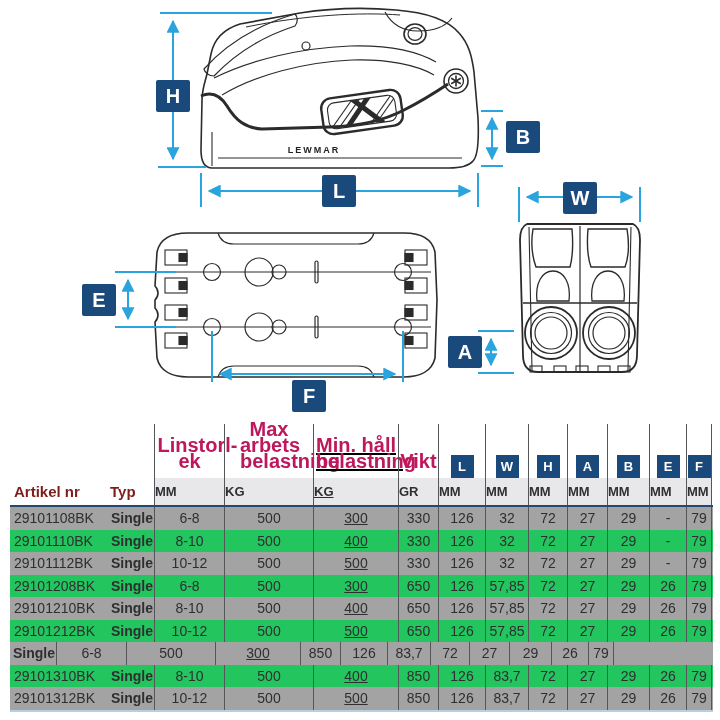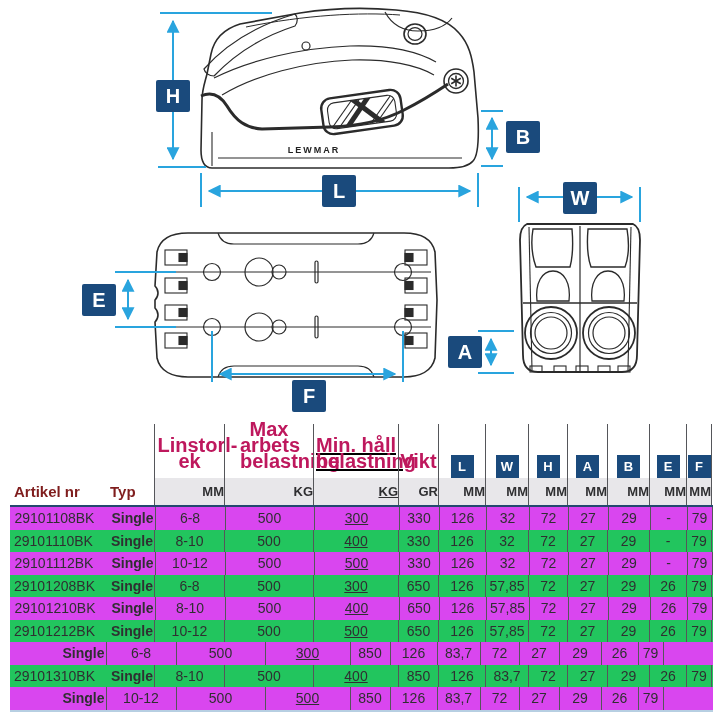--- a/index.html
+++ b/index.html
@@ -19,28 +19,28 @@
   .c11{width:42px;} .c12{width:37px;} .c13{width:26px;}
   .bl{border-left:1px solid #55565a;} .br{border-right:1px solid #55565a;}
   .hrow{height:54px;}
   .hcell{display:flex;align-items:flex-end;justify-content:center;height:54px;}
   .hlabel{color:#be185d;font-weight:700;font-size:20px;line-height:16px;text-align:center;
           padding-bottom:9px;}
   .w-lin{max-width:64px;} .w-max{max-width:58px;} .w-min{max-width:80px;}
   .letter-box{width:23px;height:23px;background:#1a4a7c;color:#fff;font-size:13px;
               line-height:23px;font-weight:700;text-align:center;}
   .urow{height:27px;}
-  .ucell{height:27px;line-height:27px;text-align:right;font-size:13px;font-weight:600;
+  .ucell{height:27px;line-height:27px;text-align:left;font-size:13px;font-weight:600;
          color:#2f2f31;background:#e8e7ea;}
   .ucell.plain{background:#fff;text-align:left;color:#7f1d1d;font-size:15px;font-weight:700;}
   .c1.plain{padding-left:4px;} .c2.plain{padding-left:2px;}
   .sep-line{height:2px;background:#24486e;}
   .bottom-line{height:2px;background:#b7cfe2;}
   .data-row{display:flex;height:22.55px;align-items:center;}
-  .data-row.odd{background:#d946ef;justify-content:center;} .data-row.even{background:#22c55e;}
+  .data-row.odd{background:#a3a3a3;} .data-row.even{background:#22c55e;}
   .data-row .cell{font-size:14px;color:#2f2f31;text-align:center;line-height:22.55px;height:22.55px;}
   .data-row .c1{text-align:left;padding-left:4px;}
   .data-row .c2{text-align:left;padding-left:3px;font-weight:bold;}
 </style>
 </head>
 <body>
 
 <div class="stage">
 
   <div class="drawing">
@@ -365,20 +365,21 @@
           <div class="cell c6 bl">850</div>
           <div class="cell c7 bl">126</div>
           <div class="cell c8 bl">83,7</div>
           <div class="cell c9 bl">72</div>
           <div class="cell c10 bl">27</div>
           <div class="cell c11 bl">29</div>
           <div class="cell c12 bl">26</div>
           <div class="cell c13 bl br">79</div>
         </div>
         <div class="data-row odd">
+          <div class="cell c1">29101312BK</div>
           <div class="cell c2">Single</div>
           <div class="cell c3 bl">10-12</div>
           <div class="cell c4 bl">500</div>
           <div class="cell c5 bl">500</div>
           <div class="cell c6 bl">850</div>
           <div class="cell c7 bl">126</div>
           <div class="cell c8 bl">83,7</div>
           <div class="cell c9 bl">72</div>
           <div class="cell c10 bl">27</div>
           <div class="cell c11 bl">29</div>

